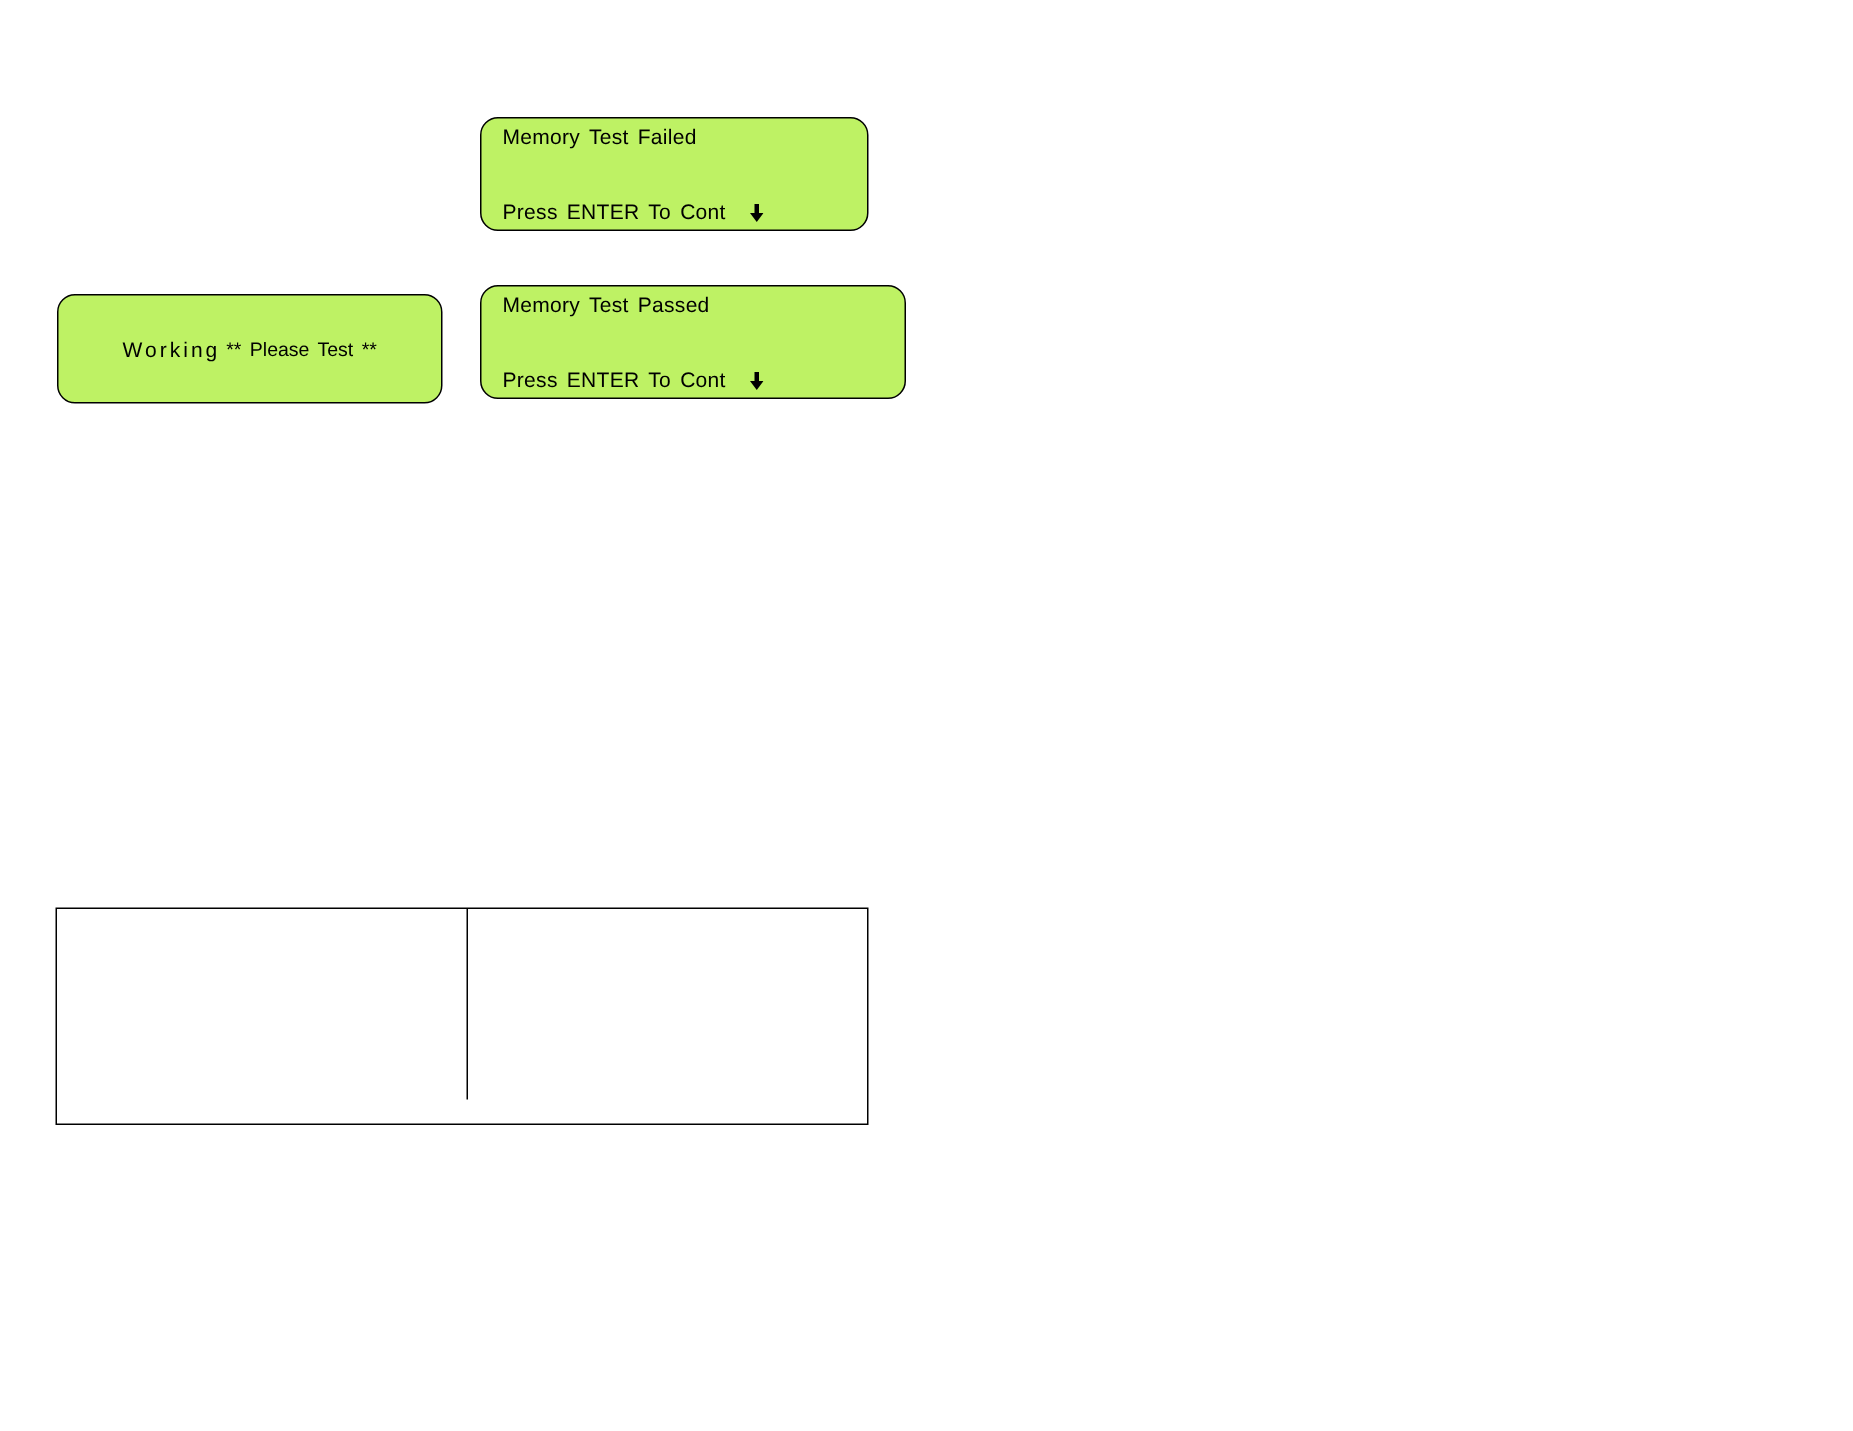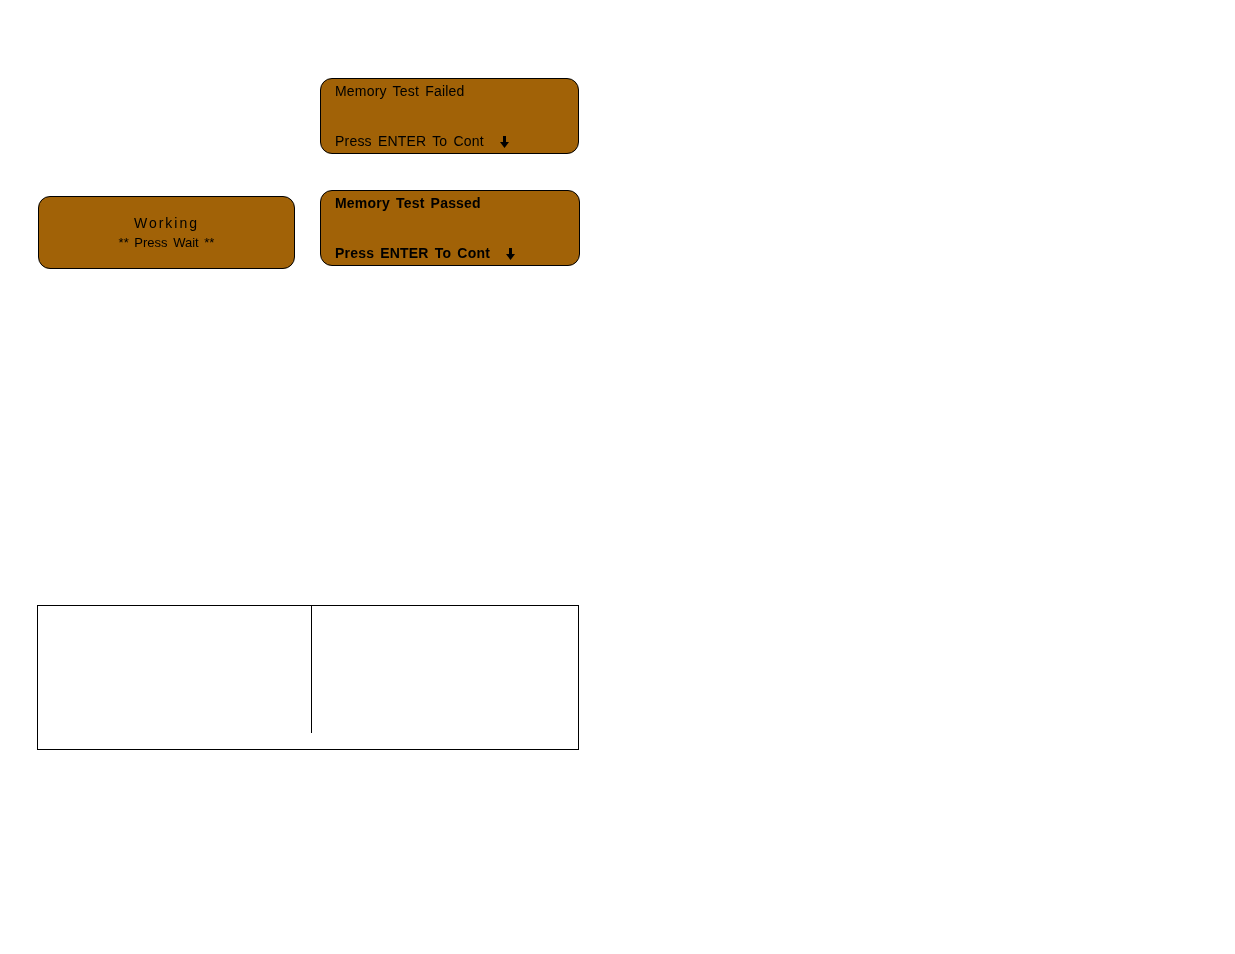--- a/index.html
+++ b/index.html
@@ -7,46 +7,45 @@
       width: 1235px;
       height: 954px;
       background: #fff;
       font-family: Arial, Helvetica, sans-serif;
       position: relative;
     }
     .lcd {
       position: absolute;
       border: 1.5px solid #000;
       border-radius: 12px;
-      background: #a16207;
+      background: #bef264;
     }
     .lcd-a {
       left: 38px;
       top: 196px;
       width: 257px;
       height: 73px;
     }
     .lcd-b {
       left: 320px;
       top: 78px;
       width: 259px;
       height: 76px;
     }
     .lcd-c {
       left: 320px;
       top: 190px;
-      width: 260px;
+      width: 284px;
       height: 76px;
-      font-weight: bold;
     }
     .lcd-a-inner {
       width: 100%;
       height: 100%;
       display: flex;
-      flex-direction: column;
+      flex-direction: row;
       align-items: center;
       justify-content: center;
       gap: 4px;
     }
     .lcd-a-line1 {
       font-size: 14px;
       letter-spacing: 2px;
       color: #000;
     }
     .lcd-a-line2 {
@@ -106,21 +105,21 @@
       width: 0;
       border-left: 1.5px solid #000;
     }
   </style>
 </head>
 <body>
 
 <div class="lcd lcd-a">
   <div class="lcd-a-inner">
     <div class="lcd-a-line1">Working</div>
-    <div class="lcd-a-line2">** Press Wait **</div>
+    <div class="lcd-a-line2">** Please Test **</div>
   </div>
 </div>
 
 <div class="lcd lcd-b">
   <div class="lcd-bc-inner">
     <div class="lcd-bc-title">Memory Test Failed</div>
     <div class="lcd-bc-bottom">
       <span>Press ENTER To Cont</span>
       <span class="down-arrow-icon">
         <svg width="9" height="12" viewBox="0 0 9 12">

